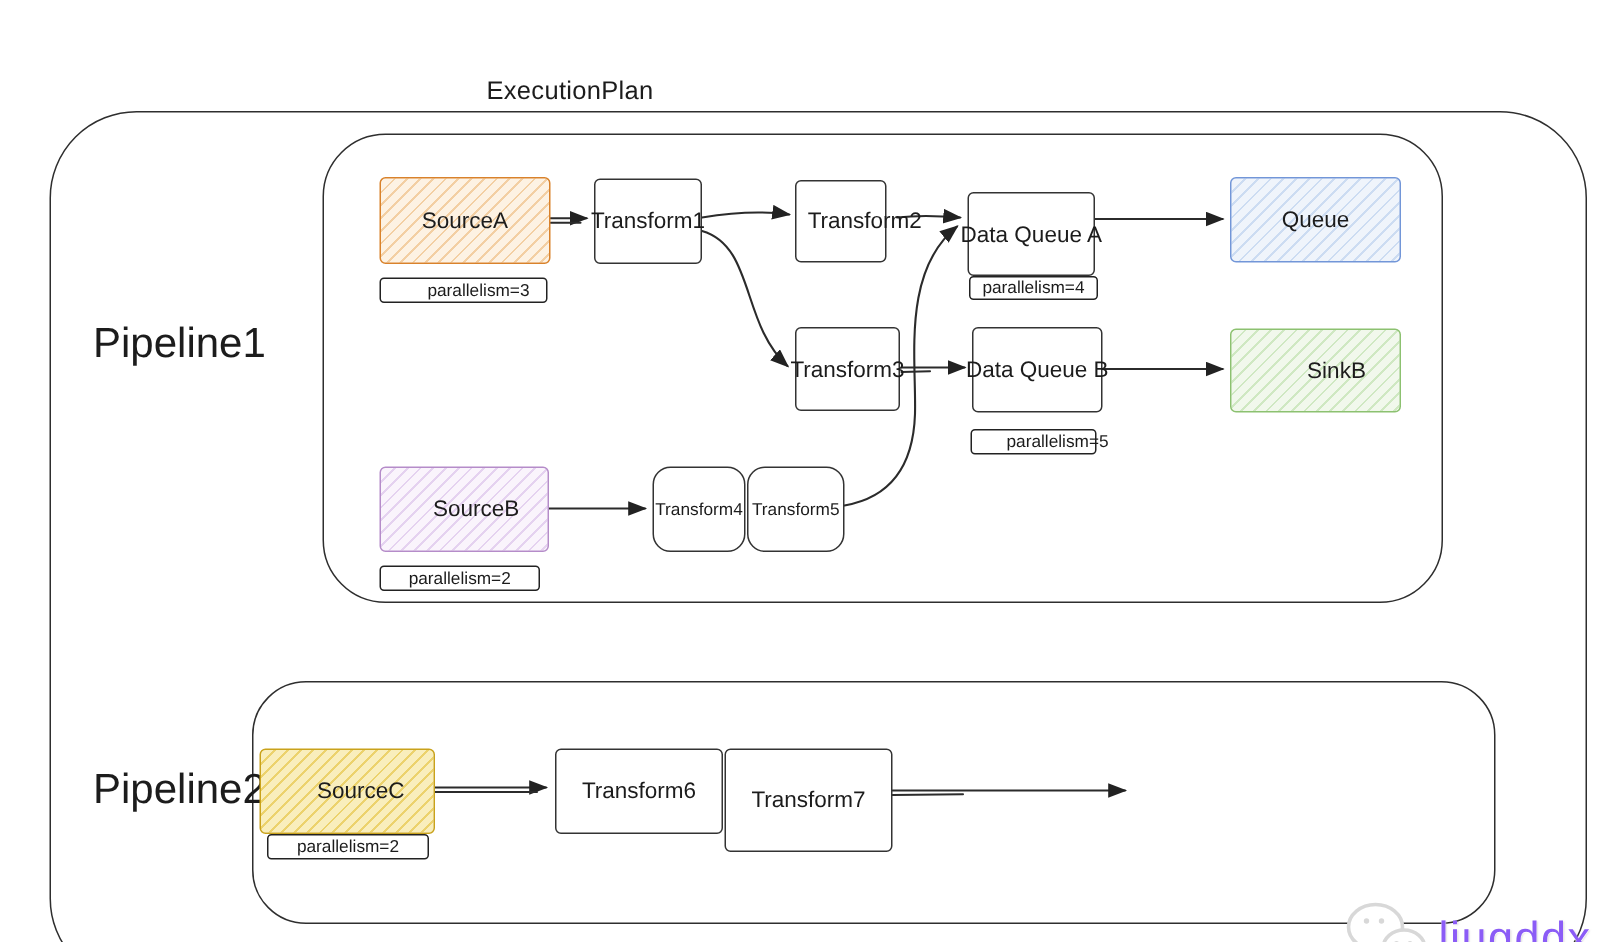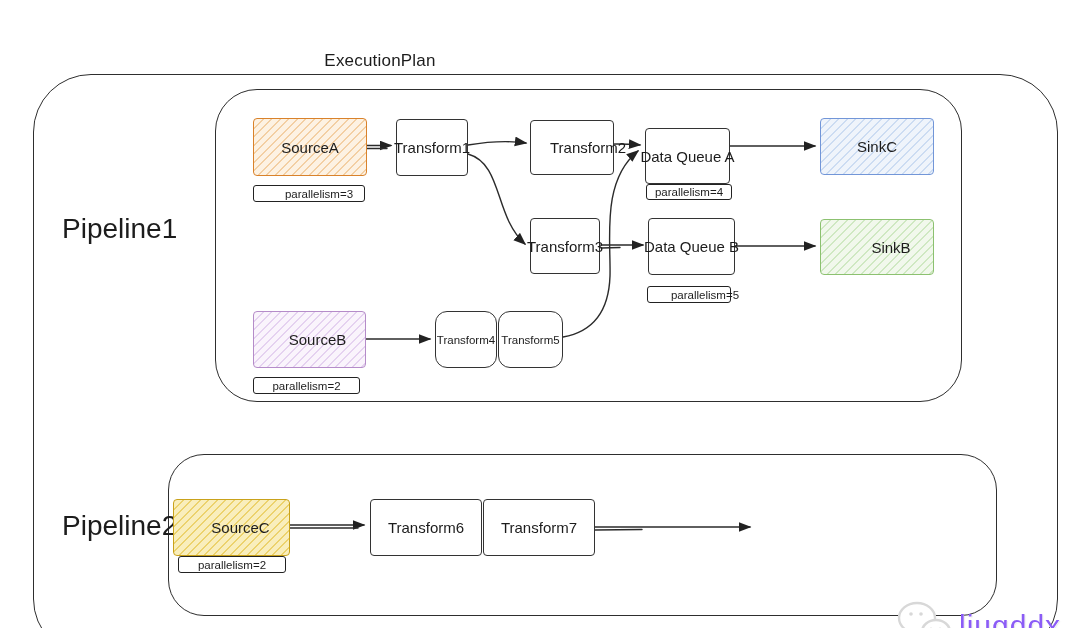--- a/index.html
+++ b/index.html
@@ -91,33 +91,33 @@
     <span>SourceA</span>
   </div>
   <div class="pbadge" style="left:253px;top:137px;width:112px;height:17px;padding-left:20px;">
     <span>parallelism=3</span>
   </div>
 
   <div class="node" style="left:396px;top:71px;width:72px;height:57px;">
     <span>Transform1</span>
   </div>
 
-  <div class="node" style="left:530px;top:72px;width:84px;height:55px;padding-left:32px;">
+  <div class="node" style="left:530px;top:72px;width:61px;height:55px;padding-left:32px;">
     <span>Transform2</span>
   </div>
 
   <div class="node" style="left:645px;top:80px;width:85px;height:56px;">
     <span>Data Queue A</span>
   </div>
   <div class="pbadge" style="left:646px;top:136px;width:86px;height:16px;">
     <span>parallelism=4</span>
   </div>
 
   <div class="node sinkA" style="left:820px;top:70px;width:114px;height:57px;">
-    <span>SinkC</span>
+    <span>Queue</span>
   </div>
 
   <div class="node" style="left:530px;top:170px;width:70px;height:56px;">
     <span>Transform3</span>
   </div>
 
   <div class="node" style="left:648px;top:170px;width:87px;height:57px;">
     <span>Data Queue B</span>
   </div>
   <div class="pbadge" style="left:647px;top:238px;width:84px;height:17px;padding-left:32px;">
@@ -145,21 +145,21 @@
   <div class="node sourceC" style="left:173px;top:451px;width:117px;height:57px;padding-left:18px;">
     <span>SourceC</span>
   </div>
   <div class="pbadge" style="left:178px;top:508px;width:108px;height:17px;">
     <span>parallelism=2</span>
   </div>
 
   <div class="node" style="left:370px;top:451px;width:112px;height:57px;">
     <span>Transform6</span>
   </div>
-  <div class="node" style="left:483px;top:451px;width:112px;height:57px;">
+  <div class="node" style="left:483px;top:451px;width:112px;height:69px;">
     <span>Transform7</span>
   </div>
 
 
   <div class="watermark">
     <svg width="62" height="52" viewBox="0 0 62 52">
       <g stroke="#d8d8d8" stroke-width="2.4" fill="#ffffff">
         <ellipse cx="24" cy="18" rx="18" ry="15"></ellipse>
         <path d="M14,30 L11,38 L20,32 Z" stroke-width="1.8"></path>
         <ellipse cx="43" cy="32" rx="14" ry="12"></ellipse>

